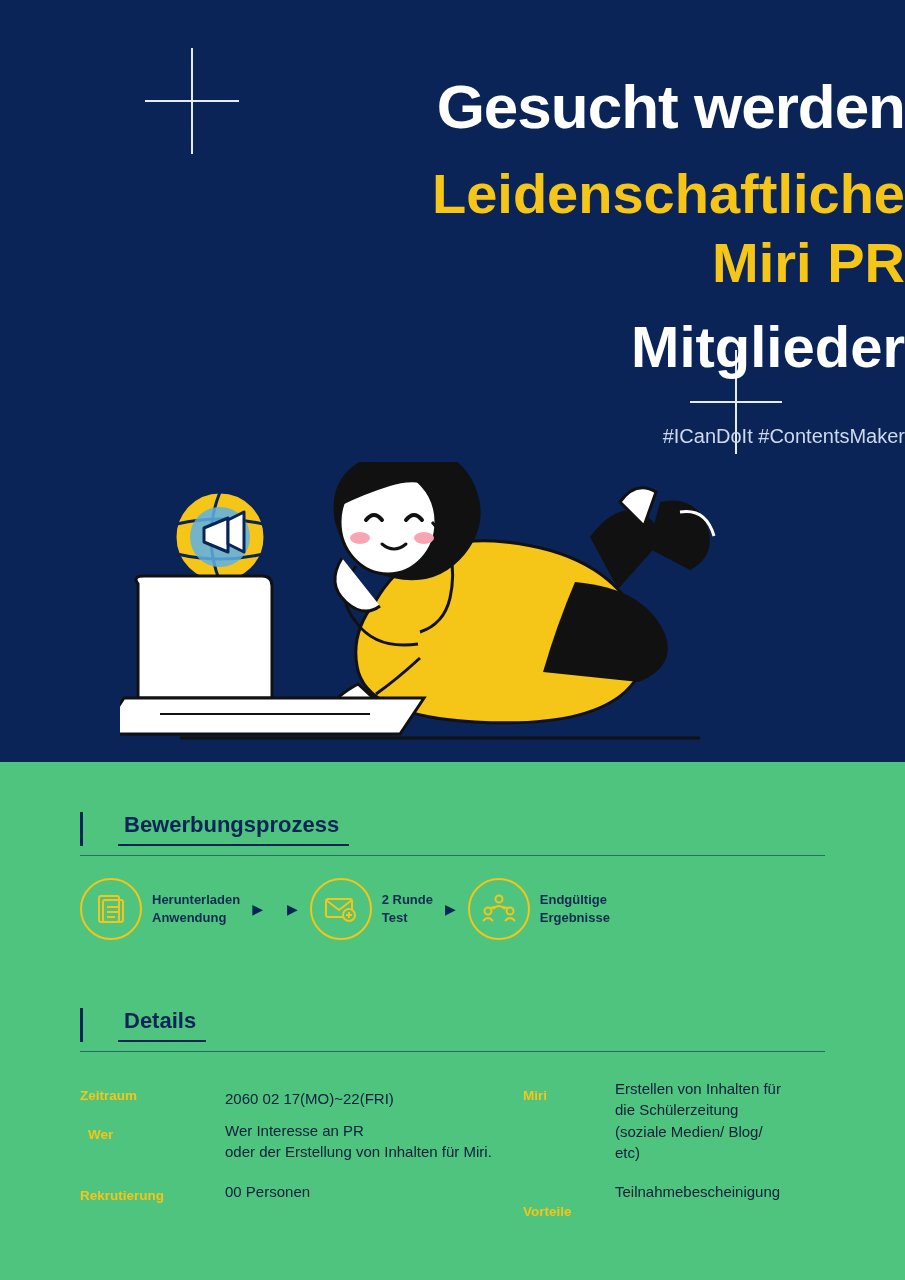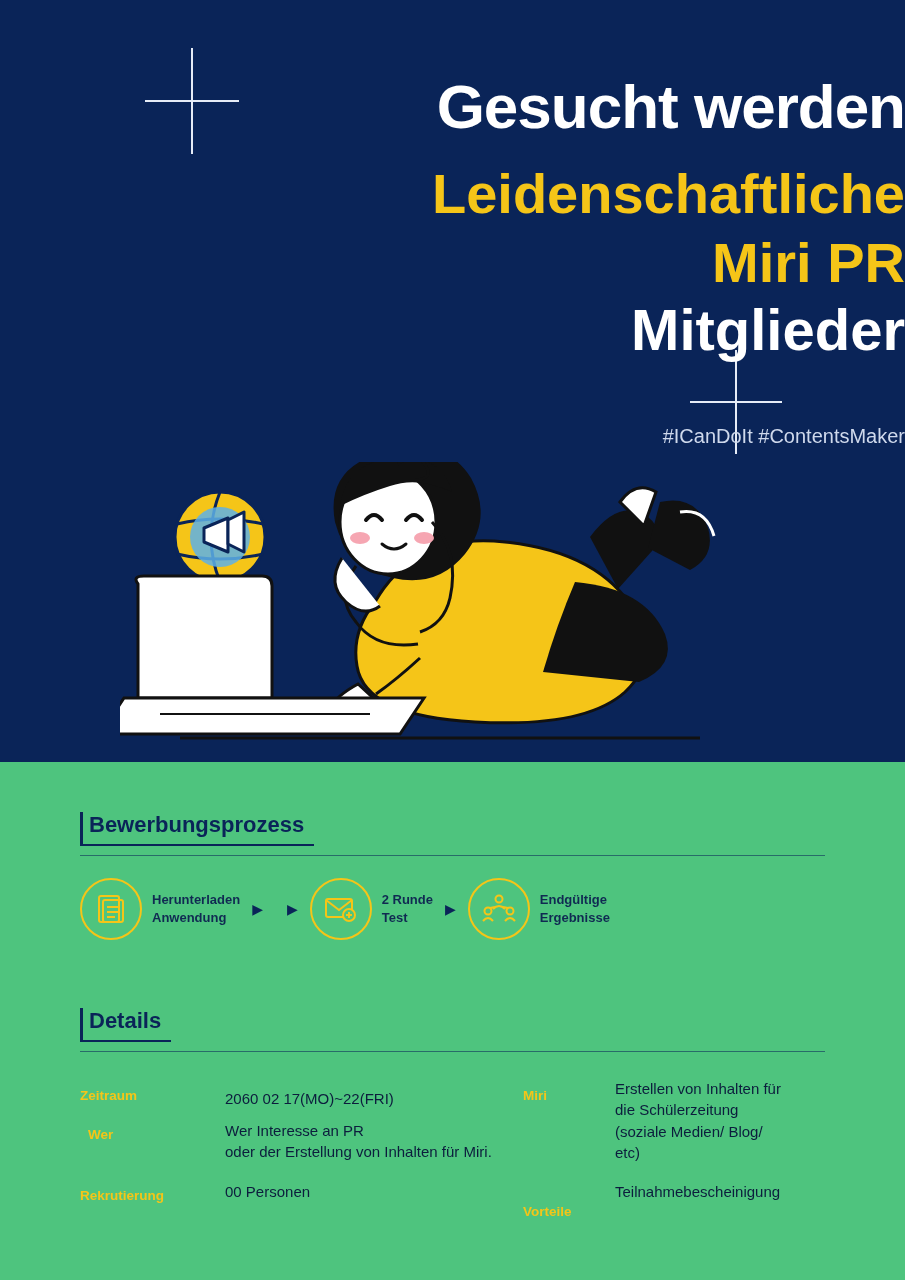--- a/index.html
+++ b/index.html
@@ -56,21 +56,21 @@
     font-size: 56px;
     font-weight: bold;
     color: #f5c518;
     line-height: 1.2;
   }
   .t-line4 {
     font-size: 58px;
     font-weight: bold;
     color: #ffffff;
     line-height: 1.12;
-    margin-top: 2px;
+    margin-top: 19px;
   }
   .hashtags {
     position: absolute;
     top: 425px;
     left: 0;
     width: 905px;
     text-align: right;
     font-size: 20px;
     color: #cfd9ec;
     letter-spacing: 0px;
@@ -125,20 +125,21 @@
     right: 0;
     bottom: 0;
     height: 1px;
     background: #0a2458;
     opacity: 0.55;
   }
   .sec-head .label-wrap {
     position: relative;
     display: inline-block;
     border-left: 3px solid #0a2458;
+    padding-left: 35px;
   }
 
   
   .steps {
     position: absolute;
     left: 80px;
     top: 66px;
     width: 760px;
     display: flex;
     align-items: center;

